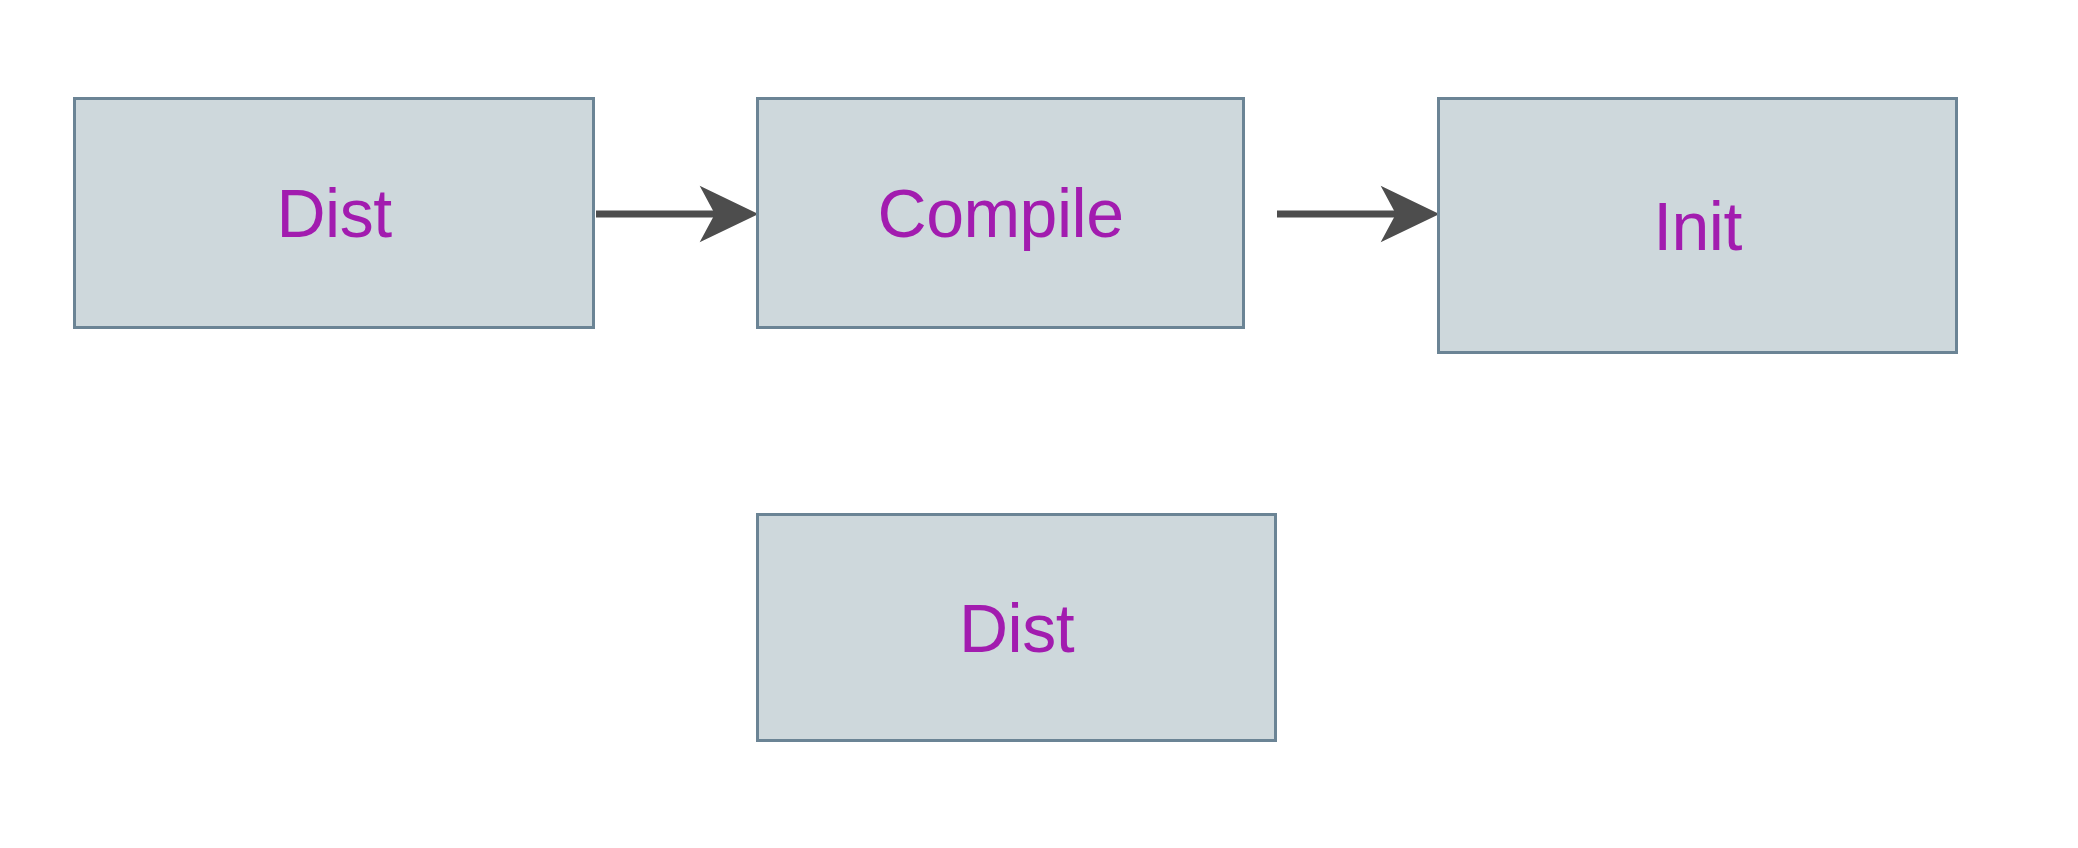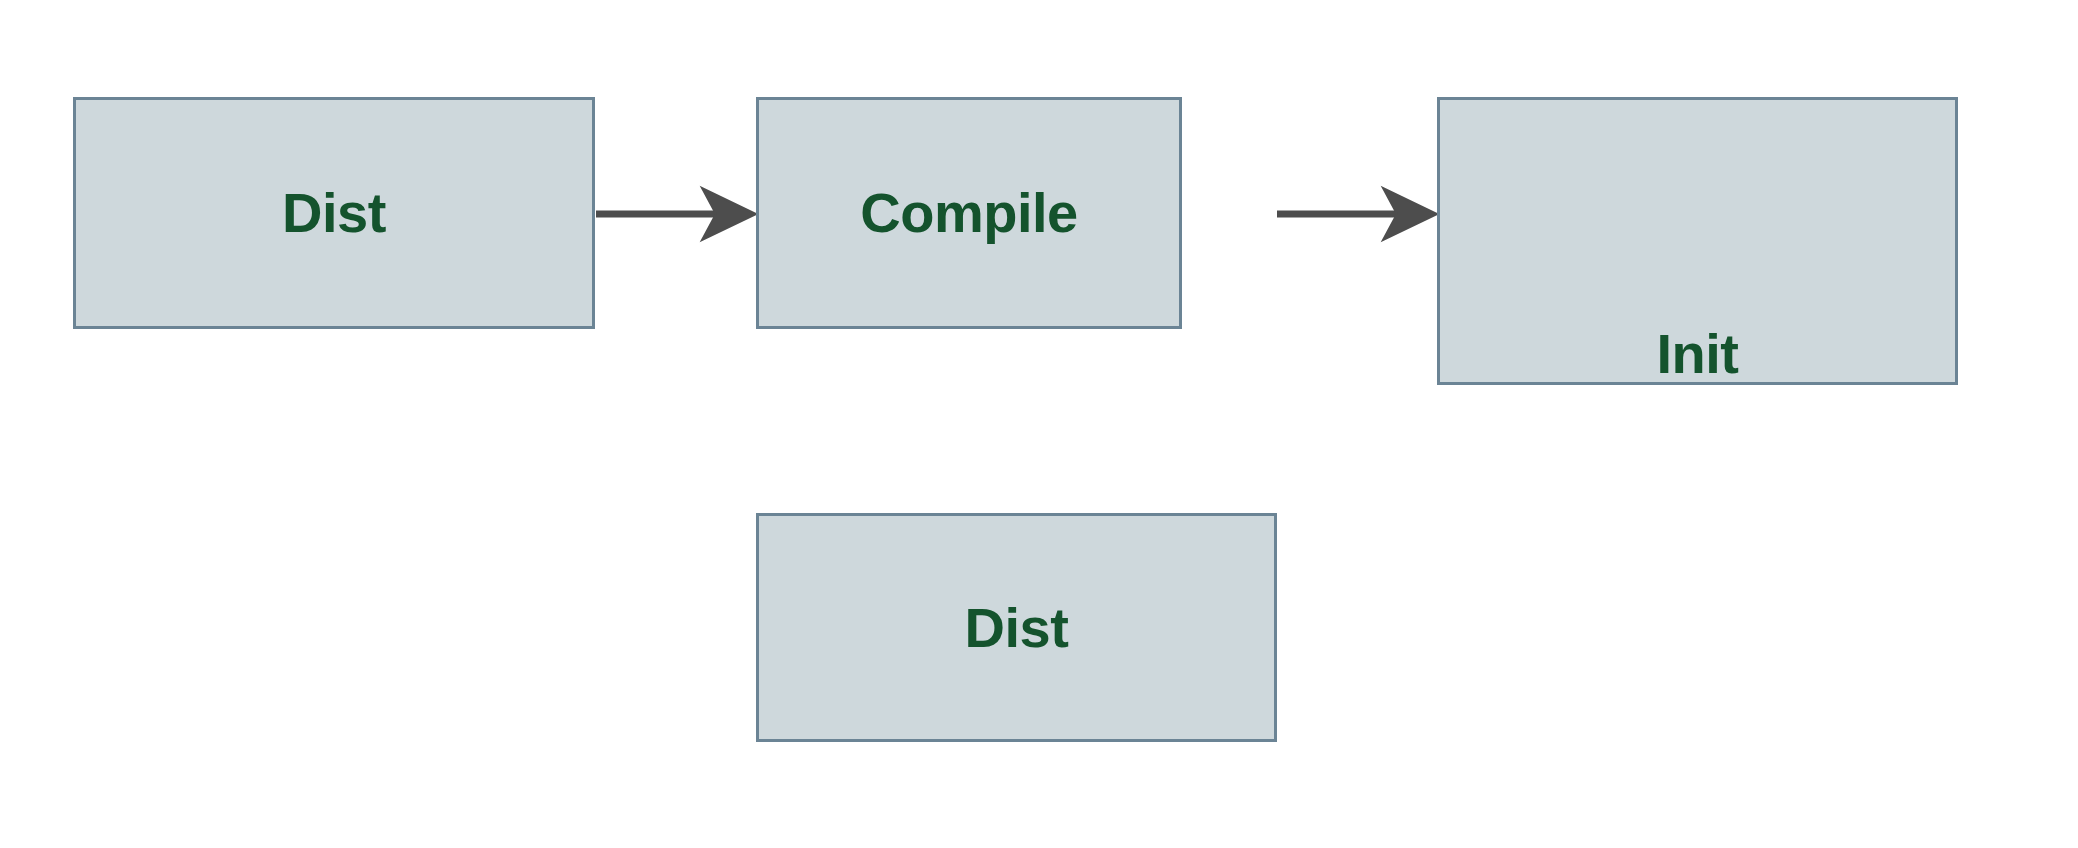--- a/index.html
+++ b/index.html
@@ -30,32 +30,32 @@
     position: absolute;
     box-sizing: border-box;
     display: flex;
     align-items: center;
     justify-content: center;
     background: #ced8dc;
     border: 3px solid #6b8495;
   }
   .node-label {
     font-family: "Liberation Sans", sans-serif;
-    font-size: 56px;
+    font-size: 68px;
     line-height: 1;
-    font-weight: 700;
-    color: #14532d;
+    font-weight: 400;
+    color: #a21caf;
     letter-spacing: -0.5px;
     white-space: nowrap;
     user-select: none;
   }
   
   #node-dist    { left: 73px;   top: 97px;  width: 522px; height: 232px; }
-  #node-compile { left: 756px;  top: 97px;  width: 426px; height: 232px; }
-  #node-init    { left: 1437px; top: 97px;  width: 521px; height: 288px; align-items: flex-end; }
+  #node-compile { left: 756px;  top: 97px;  width: 489px; height: 232px; }
+  #node-init    { left: 1437px; top: 97px;  width: 521px; height: 257px; }
   #node-clean   { left: 756px;  top: 513px; width: 521px; height: 229px; }
 </style>
 </head>
 <body>
 
 <div id="canvas">
 
   <svg class="edge-layer" width="2078" height="848" viewBox="0 0 2078 848" xmlns="http://www.w3.org/2000/svg">
 
     <g>

